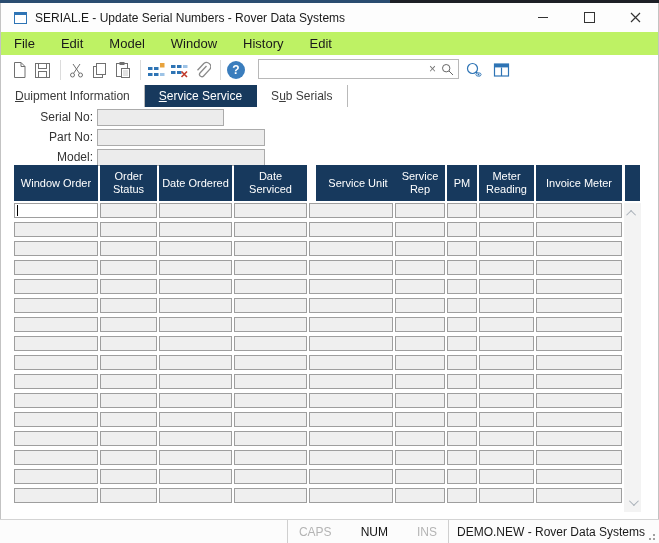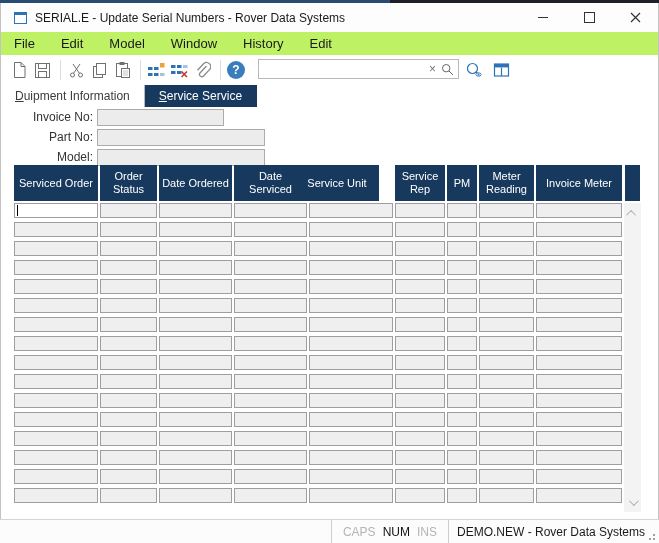--- a/index.html
+++ b/index.html
@@ -82,21 +82,21 @@
   .scroll-arrow.up{top:2px;} .scroll-arrow.down{bottom:2px;}
   .chev{width:6px;height:6px;border-left:1px solid #a9b1b9;border-top:1px solid #a9b1b9;}
   .chev.up{transform:rotate(45deg) translateY(2px);}
   .chev.down{transform:rotate(225deg) translateY(2px);}
 
   
   .statusbar{position:absolute;left:0;right:0;top:519px;height:24px;background:#fcfcfc;
              border-top:1px solid #d4d4d4;display:flex;align-items:center;font-size:12px;box-sizing:content-box;}
   .sb-spacer{flex:1;}
   .sb-sep{width:1px;align-self:stretch;background:#cfcfcf;}
-  .sb-keys{display:flex;gap:7px;padding:0 11px;}
+  .sb-keys{display:flex;gap:29px;padding:0 11px;}
   .key-off{color:#b4b4b4;}
   .key-on{color:#111;}
   .sb-context{padding:0 14px 0 8px;color:#1a1a1a;white-space:nowrap;}
   .grip{position:absolute;right:4px;bottom:4px;width:2px;height:2px;background:#a0a0a0;
         box-shadow:0 -4px #a0a0a0,-4px 0 #a0a0a0;}
 
   svg{display:block;}
 </style>
 </head>
 <body>
@@ -231,41 +231,44 @@
     </div>
   </div>
 
   <div class="tabbar">
     <div class="tab">
       <span><span></span><span class="accel">D</span><span>uipment Information</span></span>
     </div>
     <div class="tab active">
       <span><span></span><span class="accel">S</span><span>ervice Service</span></span>
     </div>
+    <div class="tab">
+      <span><span>S</span><span class="accel">u</span><span>b Serials</span></span>
+    </div>
   </div>
 
   <div class="form-row fr1">
-    <span class="form-label">Invoice No:</span>
+    <span class="form-label">Serial No:</span>
     <input class="form-box w-serial" value="" style="">
   </div>
   <div class="form-row fr2">
     <span class="form-label">Part No:</span>
     <input class="form-box w-part" value="" style="">
   </div>
   <div class="form-row fr3">
     <span class="form-label">Model:</span>
     <input class="form-box w-model" value="" style="">
   </div>
 
   <div class="grid-header">
-      <div class="hcell" style="left: 14px; width: 84px;">Serviced Order</div>
+      <div class="hcell" style="left: 14px; width: 84px;">Window Order</div>
       <div class="hcell" style="left: 100px; width: 57px;">Order Status</div>
       <div class="hcell" style="left: 159px; width: 73px;">Date Ordered</div>
       <div class="hcell" style="left: 234px; width: 73px;">Date Serviced</div>
-      <div class="hcell" style="left: 295px; width: 84px;">Service Unit</div>
+      <div class="hcell" style="left: 316px; width: 84px;">Service Unit</div>
       <div class="hcell" style="left: 395px; width: 50px;">Service Rep</div>
       <div class="hcell" style="left: 447px; width: 30px;">PM</div>
       <div class="hcell" style="left: 479px; width: 55px;">Meter Reading</div>
       <div class="hcell" style="left: 536px; width: 86px;">Invoice Meter</div>
     </div>
   <div class="header-filler"></div>
   <div class="grid-body">
       <div class="grid-row" style="top: 203px;">
         <div class="gcell active" style="left: 14px; width: 84px;">
           <span class="caret"></span>

